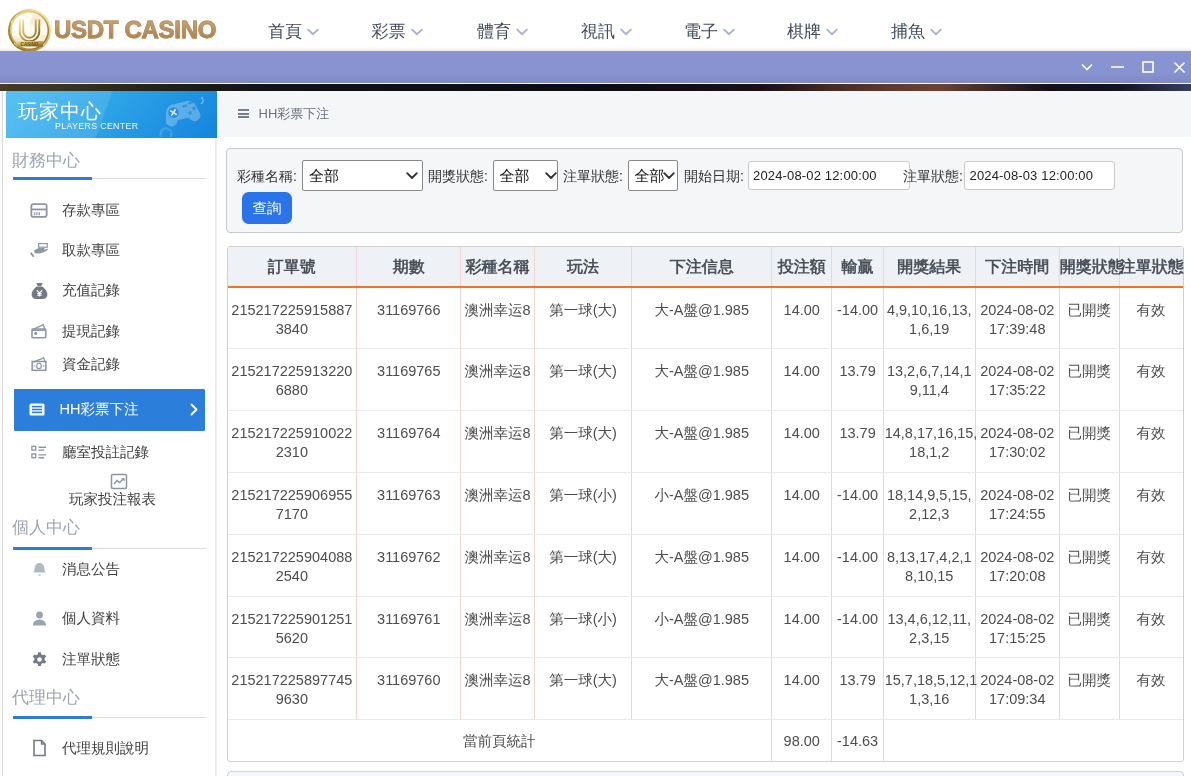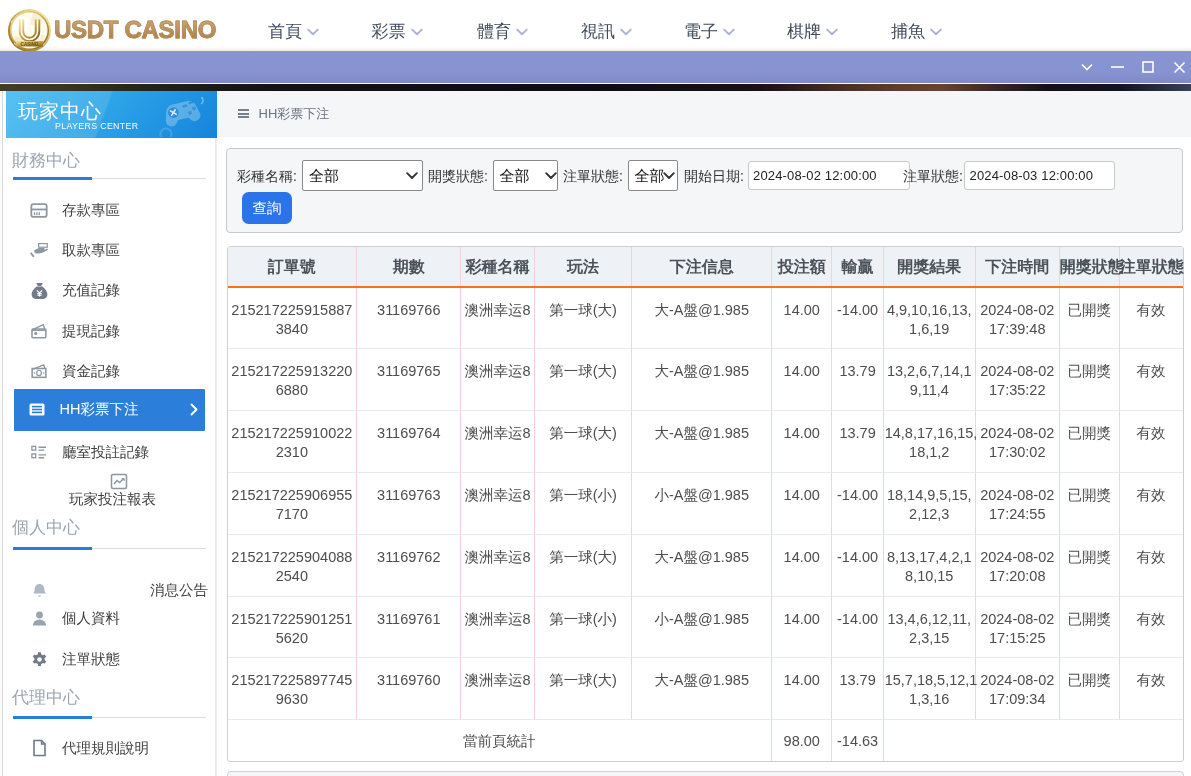--- a/index.html
+++ b/index.html
@@ -209,21 +209,21 @@
         <div class="ic">
           <svg width="20" height="19" viewBox="0 0 20 19">
             <path d="M3.6 7.2 L14.8 2 L16.4 6.8" fill="none" stroke="#8d96a3" stroke-width="1.5"></path>
             <rect x="2.2" y="6.8" width="15.4" height="9.6" rx="1" fill="none" stroke="#8d96a3" stroke-width="1.7"></rect>
             <path d="M2.2 8.1 h15.4" stroke="#8d96a3" stroke-width="1.6"></path>
             <circle cx="6.4" cy="11.6" r="1.7" fill="#8d96a3"></circle>
           </svg>
         </div>
         <div class="tx">提現記錄</div>
       </div>
-      <div class="sb-item" style="top: 261px; align-items: center;">
+      <div class="sb-item" style="top: 254px; align-items: center;">
         <div class="ic">
           <svg width="20" height="19" viewBox="0 0 20 19">
             <path d="M3.4 6.8 L15.2 2.2 L16.6 5.8" fill="none" stroke="#8d96a3" stroke-width="1.4"></path>
             <rect x="2.4" y="6.2" width="15.2" height="9.8" fill="none" stroke="#8d96a3" stroke-width="1.7"></rect>
             <ellipse cx="10" cy="11.1" rx="2.6" ry="3" fill="none" stroke="#8d96a3" stroke-width="1.3"></ellipse>
             <circle cx="4.9" cy="11.1" r="0.9" fill="#8d96a3"></circle>
             <circle cx="15.1" cy="11.1" r="0.9" fill="#8d96a3"></circle>
           </svg>
         </div>
         <div class="tx">資金記錄</div>
@@ -262,21 +262,21 @@
         </div>
         <div class="tx">玩家投注報表</div>
       </div>
       <div class="sb-sec" style="top: 425px;">
         <div class="h">個人中心</div>
       </div>
       <div class="sb-line" style="top: 456px;">
         <div class="b"></div>
         <div class="g"></div>
       </div>
-      <div class="sb-item" style="top: 480px; justify-content: space-between;">
+      <div class="sb-item" style="top: 459px;">
         <div class="ic">
           <svg width="17" height="18" viewBox="0 0 17 18">
             <path d="M8.5 2 a4.8 4.8 0 0 1 4.8 4.8 c0 3.4 1.4 4.6 1.4 4.6 H2.3 c0 0 1.4 -1.2 1.4 -4.6 A4.8 4.8 0 0 1 8.5 2 Z" fill="#b0b8c2"></path>
             <path d="M6.8 13.5 a1.8 1.8 0 0 0 3.4 0 Z" fill="#b0b8c2"></path>
           </svg>
         </div>
         <div class="tx">消息公告</div>
       </div>
       <div class="sb-item" style="top: 508.2px;">
         <div class="ic">

